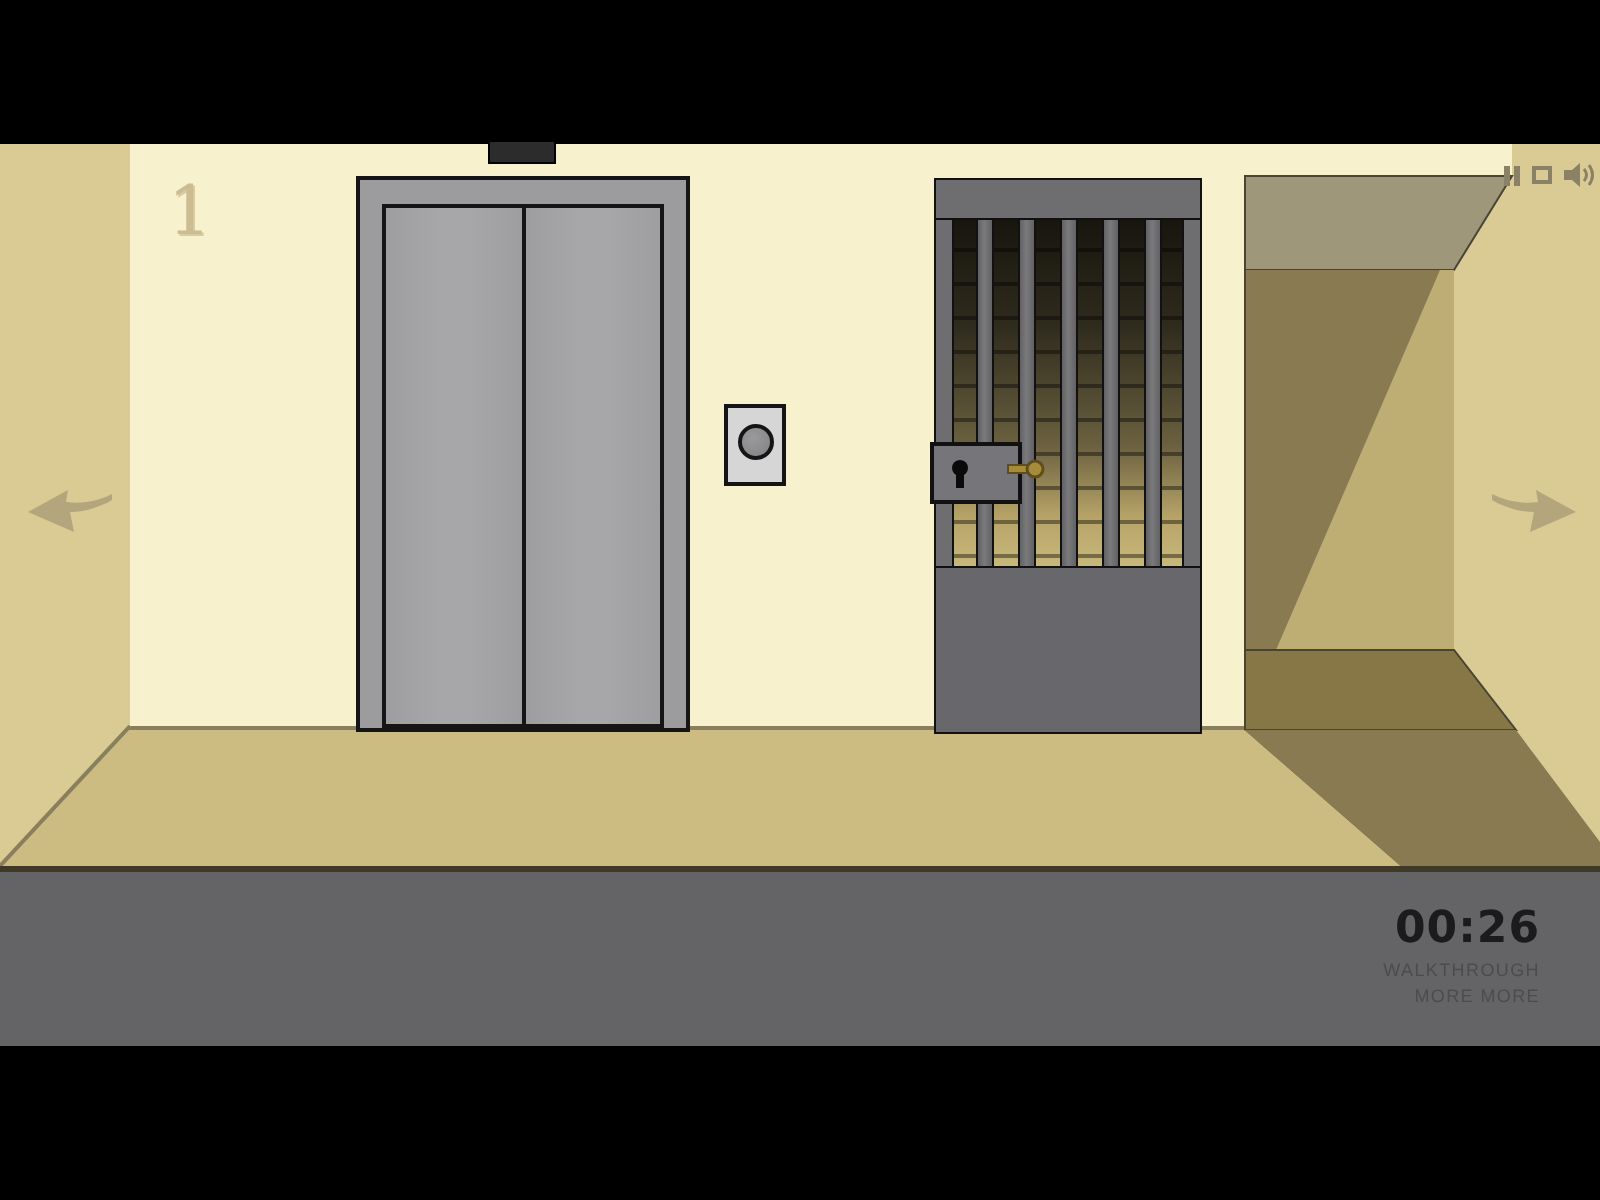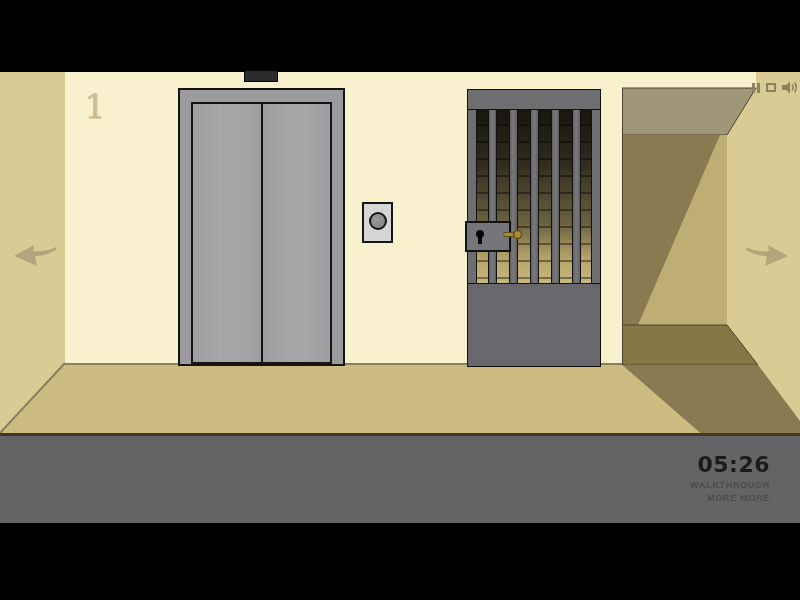--- a/index.html
+++ b/index.html
@@ -73,21 +73,21 @@
   .pause-bar{display:inline-block;width:3px;height:10px;background:var(--icon-color);}
   .pause-icon{display:flex;gap:2px;cursor:pointer;}
   .quality-icon{width:10px;height:9px;border:2px solid var(--icon-color);cursor:pointer;}
   .sound-icon{cursor:pointer;display:flex;}
 
   
   .bottom-bar{position:absolute;left:0;top:433px;width:800px;height:90px;background:var(--bottom-bar);
     border-top:3px solid #3e3a27;z-index:5;}
   .hud-right{position:absolute;right:30px;top:16px;text-align:right;}
   .timer{font-family:"DejaVu Sans",sans-serif;font-weight:800;font-size:22px;color:var(--timer-text);letter-spacing:.5px;}
-  .hud-link{font-size:9px;font-weight:bold;color:var(--link-text);letter-spacing:.7px;margin-top:3px;cursor:pointer;text-align:right;}
+  .hud-link{font-size:9px;font-weight:normal;color:var(--link-text);letter-spacing:.7px;margin-top:3px;cursor:pointer;text-align:right;}
   .hud-link:first-of-type{margin-top:5px;}
 </style>
 </head>
 <body>
 
 <div id="stage">
 
   <div class="floor"></div>
 
   <div class="left-wall">
@@ -168,19 +168,19 @@
       <svg width="16" height="13" viewBox="0 0 16 13">
         <polygon points="0,4 4,4 8,0.5 8,12.5 4,9 0,9" fill="#8b8166"></polygon>
         <path d="M10,3.5 Q12.5,6.5 10,9.5" fill="none" stroke="#8b8166" stroke-width="1.5"></path>
         <path d="M12.5,1.5 Q16,6.5 12.5,11.5" fill="none" stroke="#8b8166" stroke-width="1.5"></path>
       </svg>
     </div>
   </div>
 
   <div class="bottom-bar">
     <div class="hud-right">
-      <div class="timer">05:26</div>
+      <div class="timer">00:26</div>
       <div class="hud-link">WALKTHROUGH</div>
       <div class="hud-link">MORE MORE</div>
     </div>
   </div>
 
 </div>
 
 </body></html>

